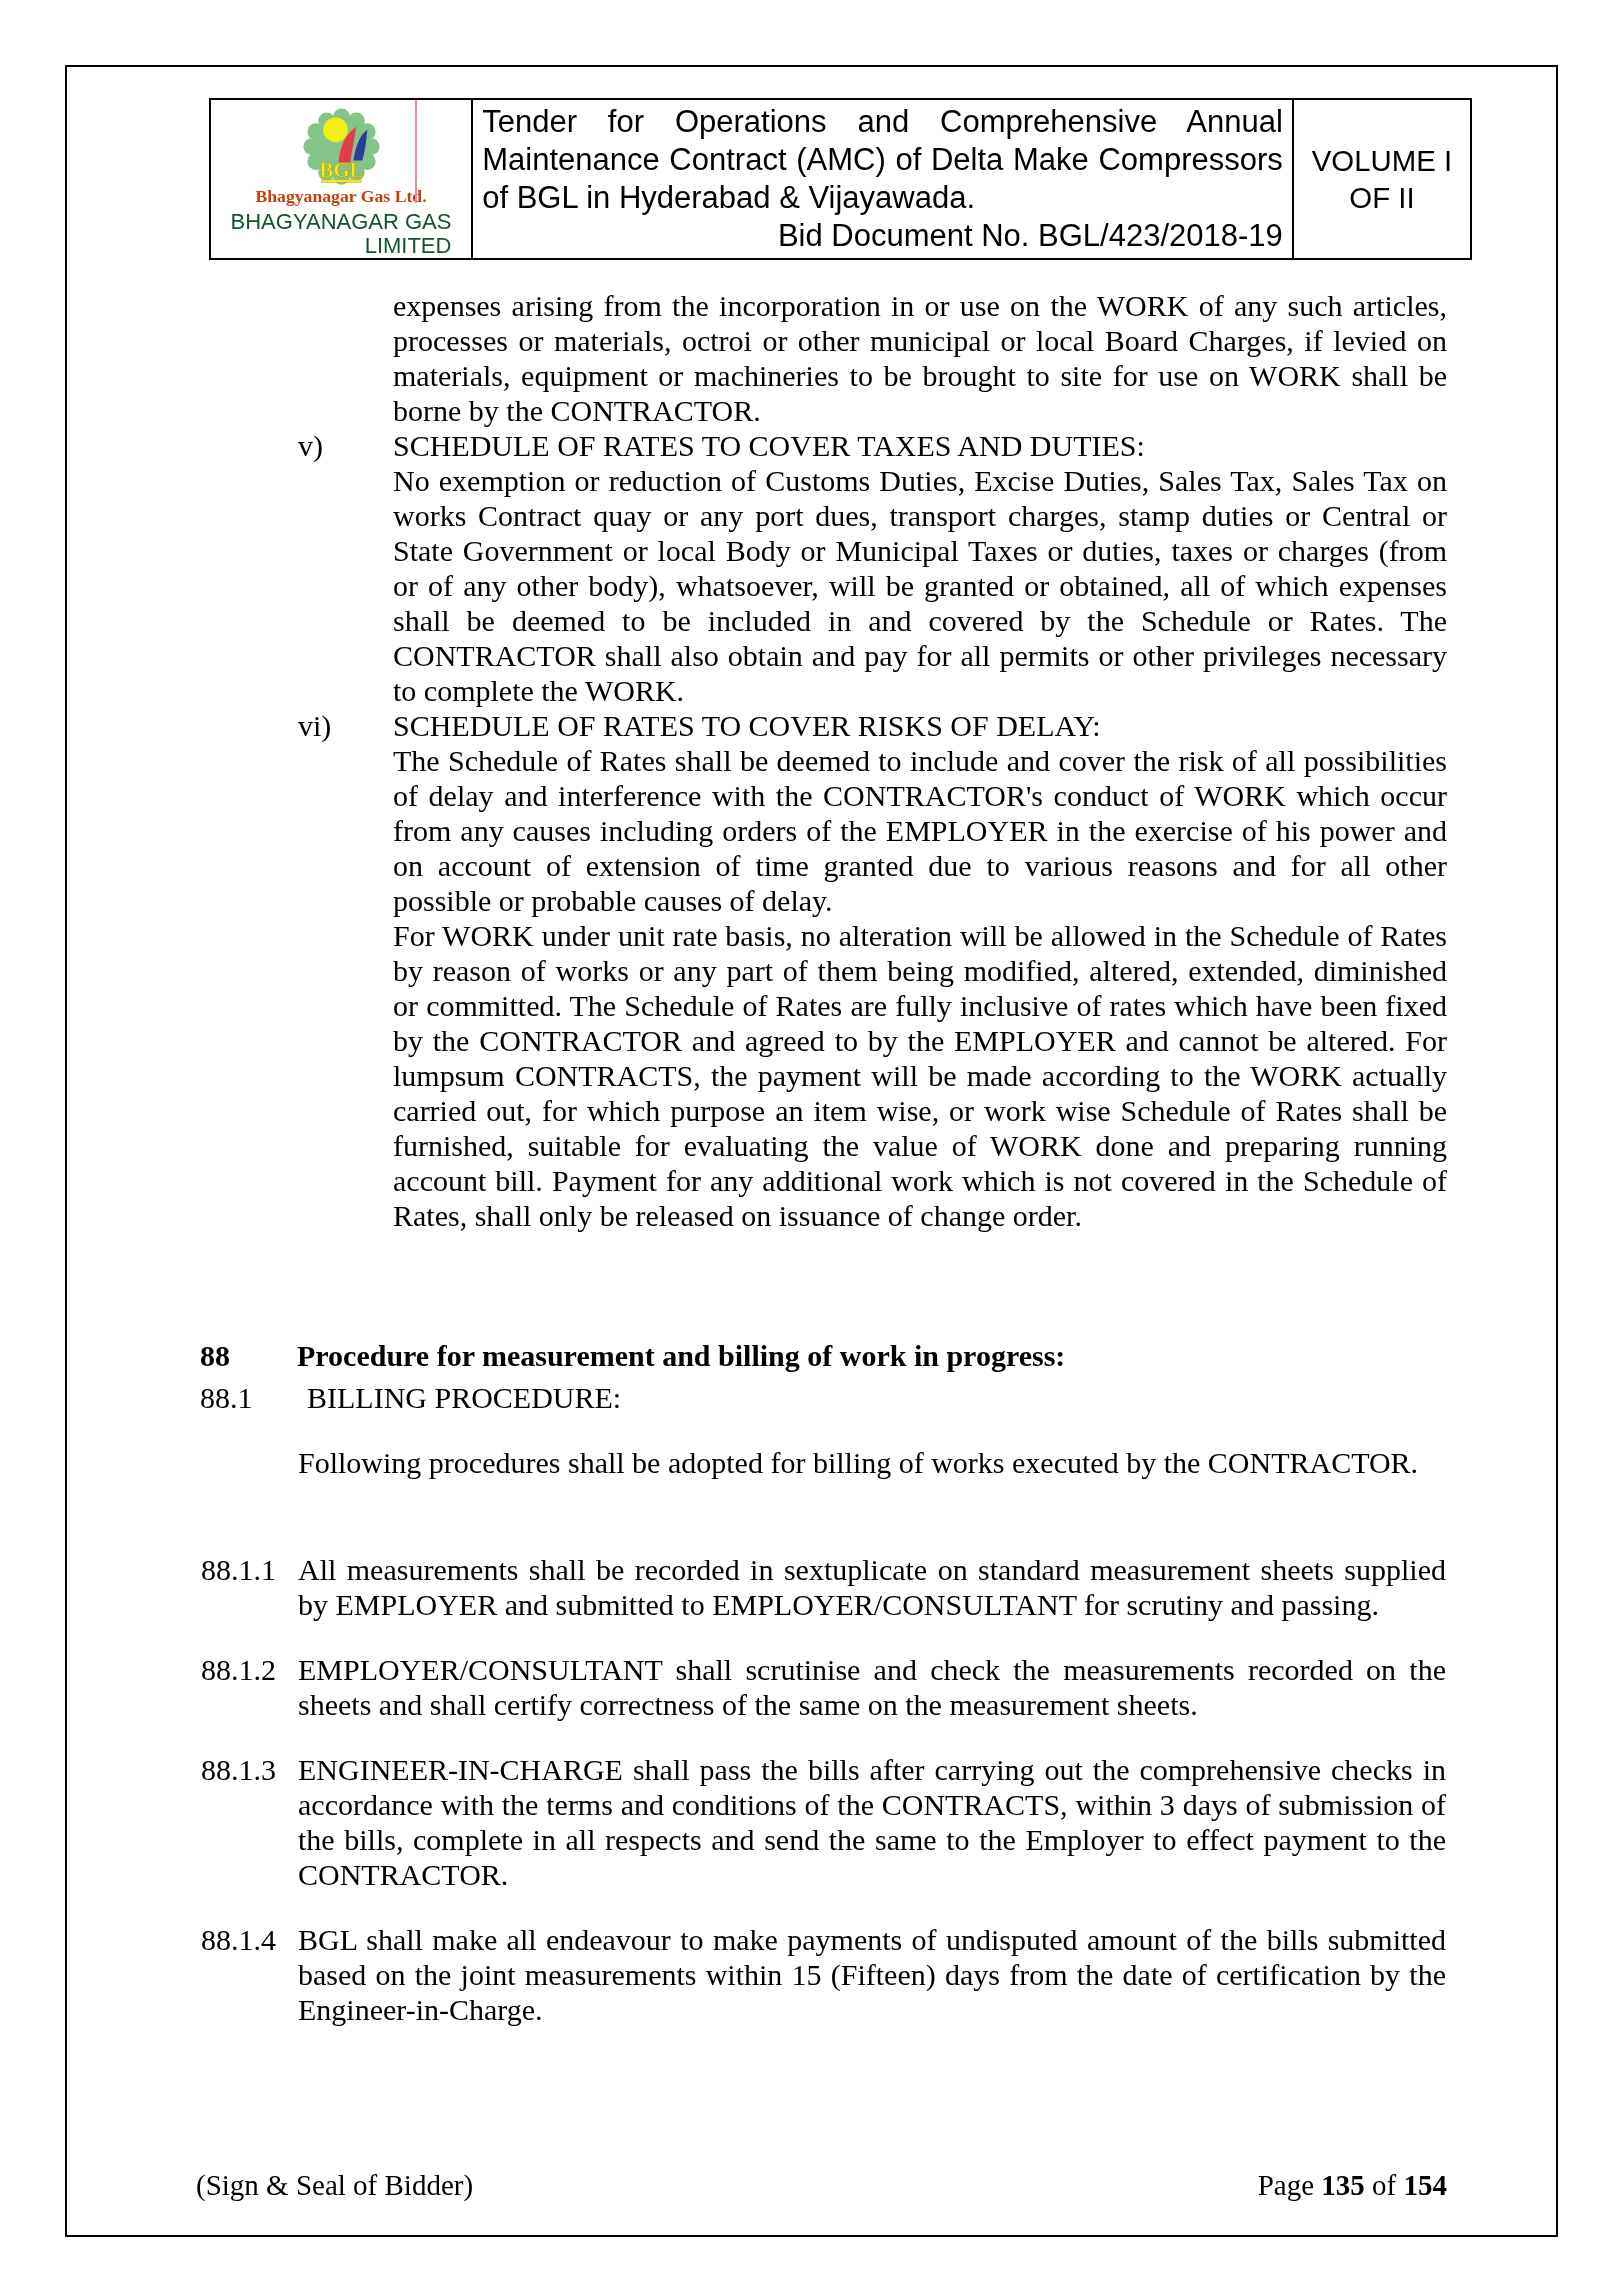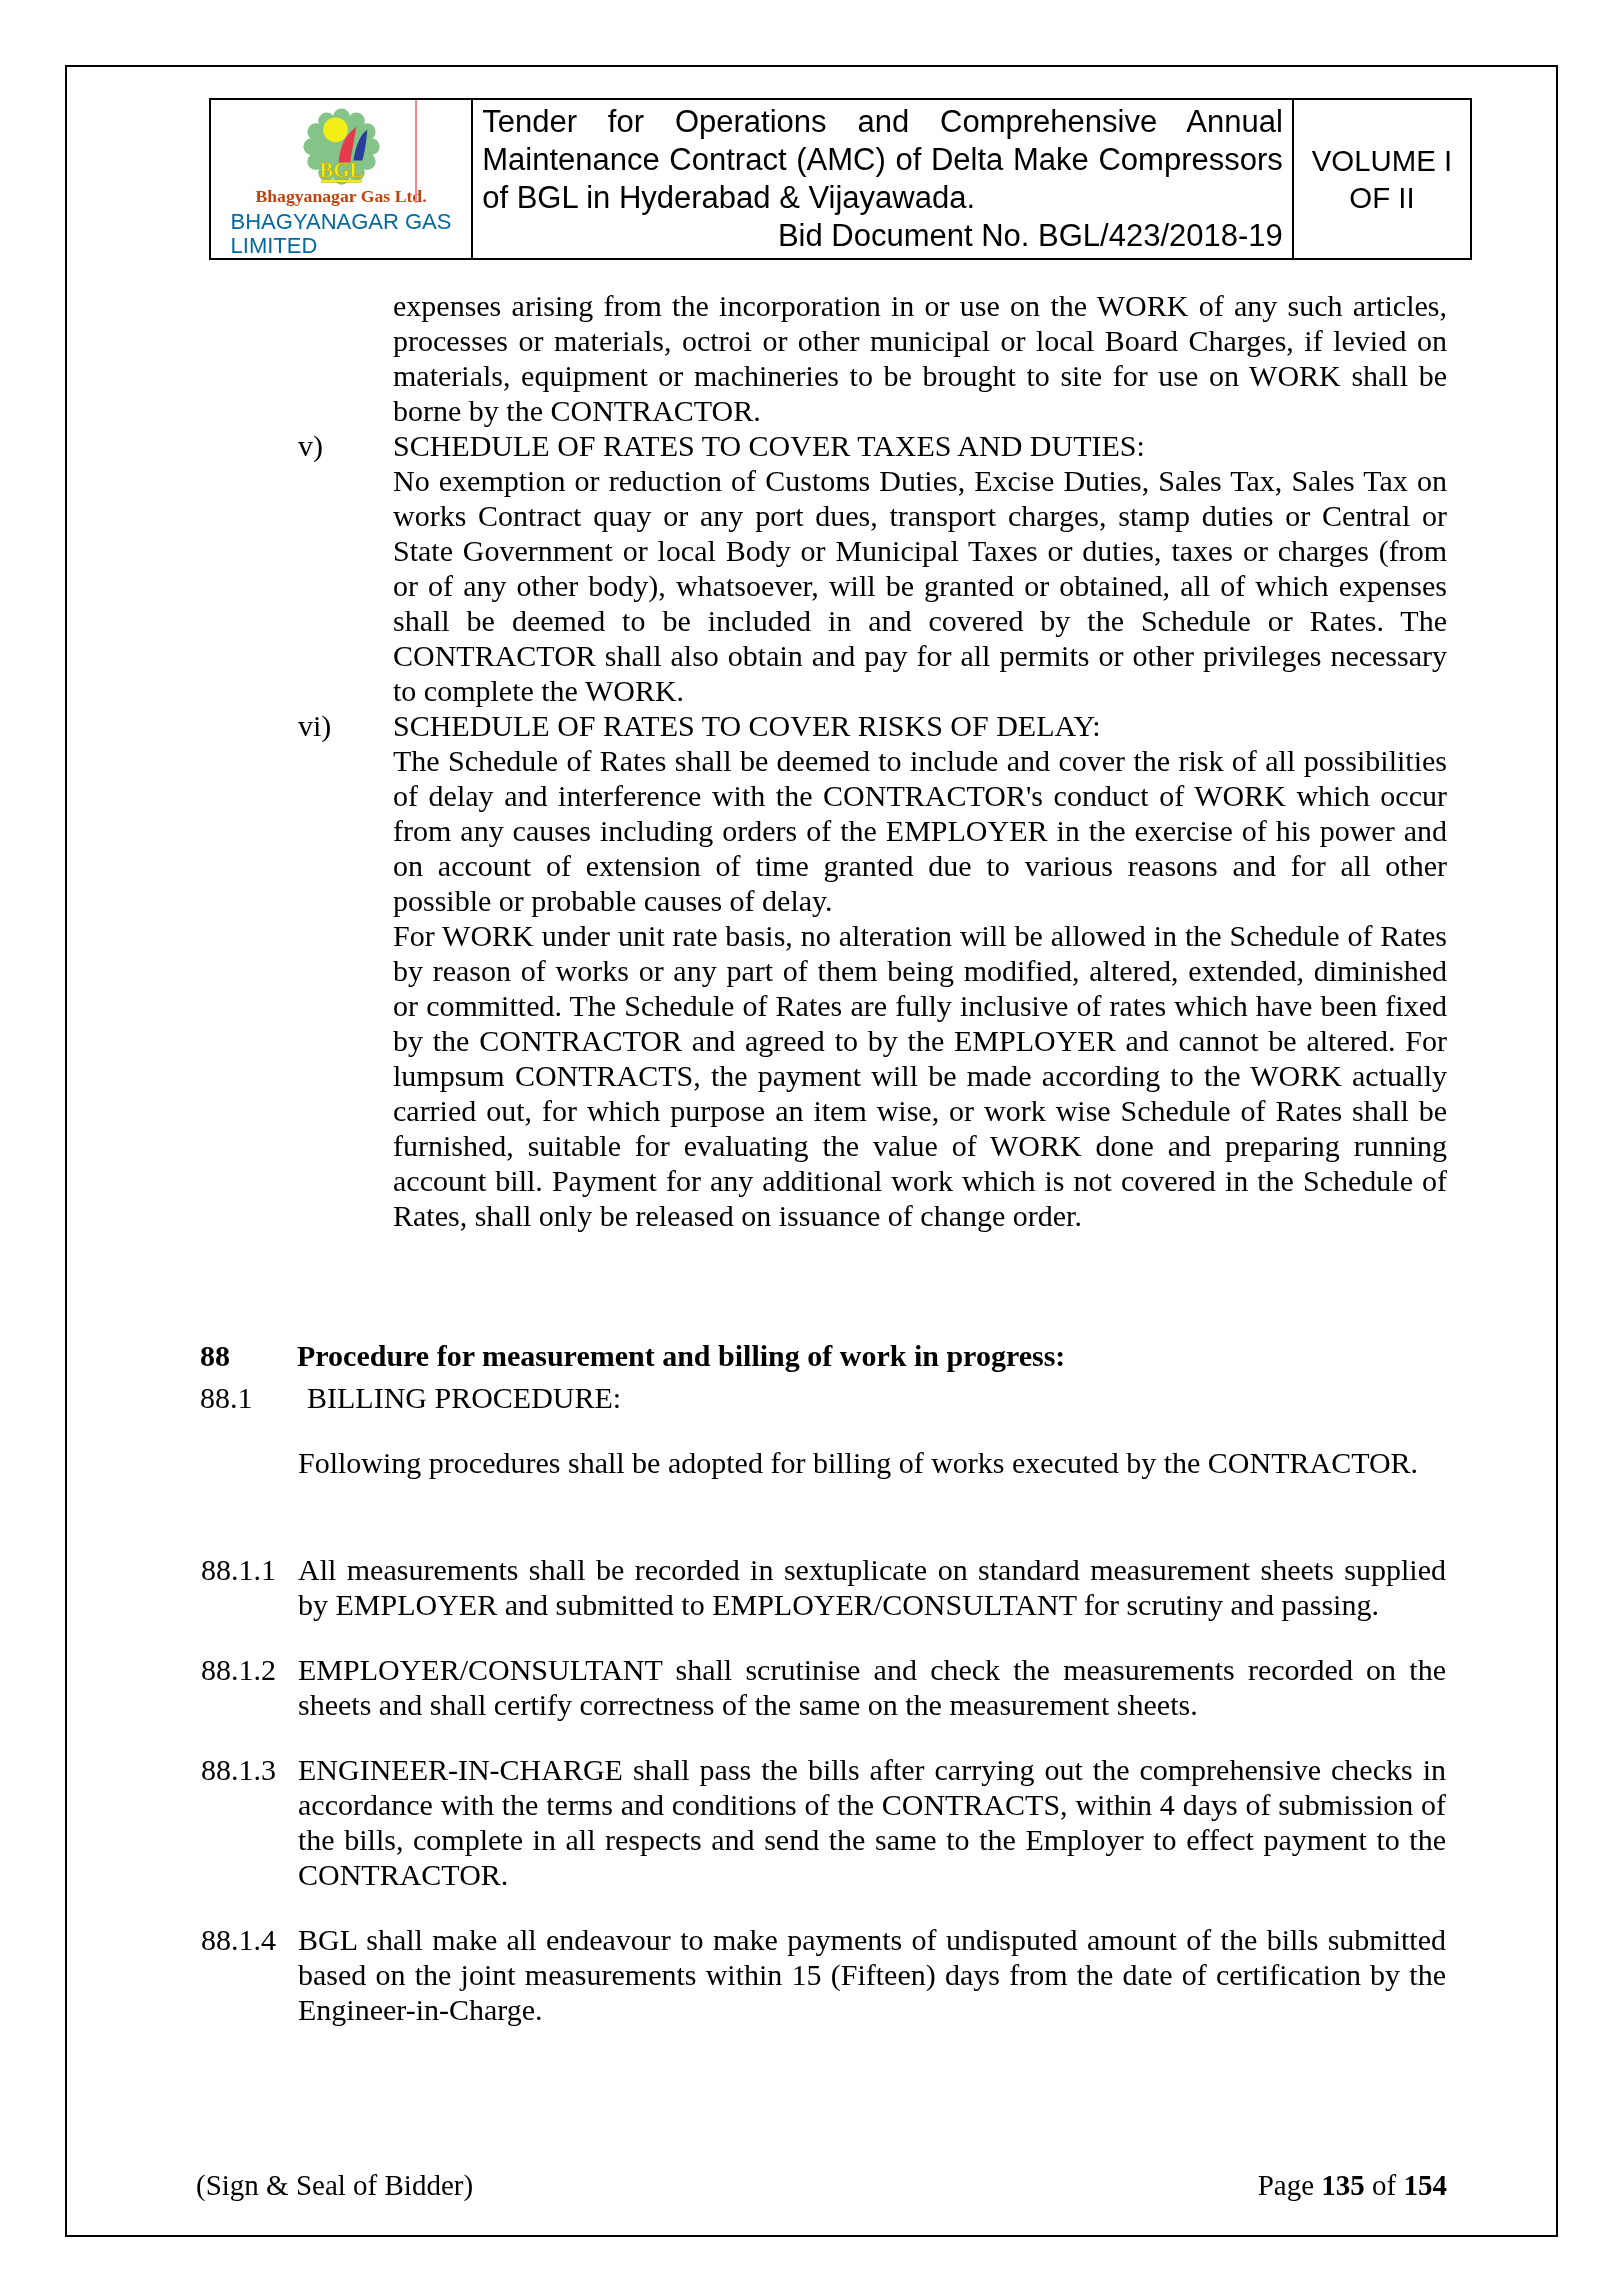--- a/index.html
+++ b/index.html
@@ -23,21 +23,21 @@
     padding-top:3.9px;
   }
   .logo-img-border{
     position:absolute;right:54px;top:0;width:2px;height:103px;background:#ef8b90;
   }
   .logo-caption{
     font-family:"Liberation Serif",serif;font-weight:bold;color:#c2410c;
     font-size:17.7px;line-height:18.3px;margin-top:-2.6px;
   }
   .company-name{
-    font-family:"Liberation Sans",sans-serif;color:#0369a1;text-align:left;
+    font-family:"Liberation Sans",sans-serif;color:#14532d;text-align:right;
     font-size:22px;line-height:24px;margin-top:5.2px;
   }
   .title-cell{
     flex:1;border-right:2.6px solid #000;
     font-family:"Liberation Sans",sans-serif;
     font-size:31px;line-height:38px;
     padding:3.3px 9.2px 0 9.2px;
   }
   .title-main{text-align:justify;}
   .title-doc{text-align:right;}
@@ -151,21 +151,21 @@
   </div>
 
   <div class="subsec-head">
     <span class="lbl">88.1</span><span>BILLING PROCEDURE:</span>
   </div>
   <p class="subsec-para">Following procedures shall be adopted for billing of works executed by the CONTRACTOR.</p>
 
   <div class="items">
     <p class="subitem"><span class="num">88.1.1</span><span>All measurements shall be recorded in sextuplicate on standard measurement sheets supplied by EMPLOYER and submitted to EMPLOYER/CONSULTANT for scrutiny and passing.</span></p>
     <p class="subitem"><span class="num">88.1.2</span><span>EMPLOYER/CONSULTANT shall scrutinise and check the measurements recorded on the sheets and shall certify correctness of the same on the measurement sheets.</span></p>
-    <p class="subitem"><span class="num">88.1.3</span><span>ENGINEER-IN-CHARGE shall pass the bills after carrying out the comprehensive checks in accordance with the terms and conditions of the CONTRACTS, within 4 days of submission of the bills, complete in all respects and send the same to the Employer to effect payment to the CONTRACTOR.</span></p>
+    <p class="subitem"><span class="num">88.1.3</span><span>ENGINEER-IN-CHARGE shall pass the bills after carrying out the comprehensive checks in accordance with the terms and conditions of the CONTRACTS, within 3 days of submission of the bills, complete in all respects and send the same to the Employer to effect payment to the CONTRACTOR.</span></p>
     <p class="subitem"><span class="num">88.1.4</span><span>BGL shall make all endeavour to make payments of undisputed amount of the bills submitted based on the joint measurements within 15 (Fifteen) days from the date of certification by the Engineer-in-Charge.</span></p>
   </div>
 </div>
 
 <div class="footer">
   <span>(Sign &amp; Seal of Bidder)</span>
   <span><span>Page </span><span class="bold">135</span><span> of </span><span class="bold">154</span></span>
 </div>
 
 

